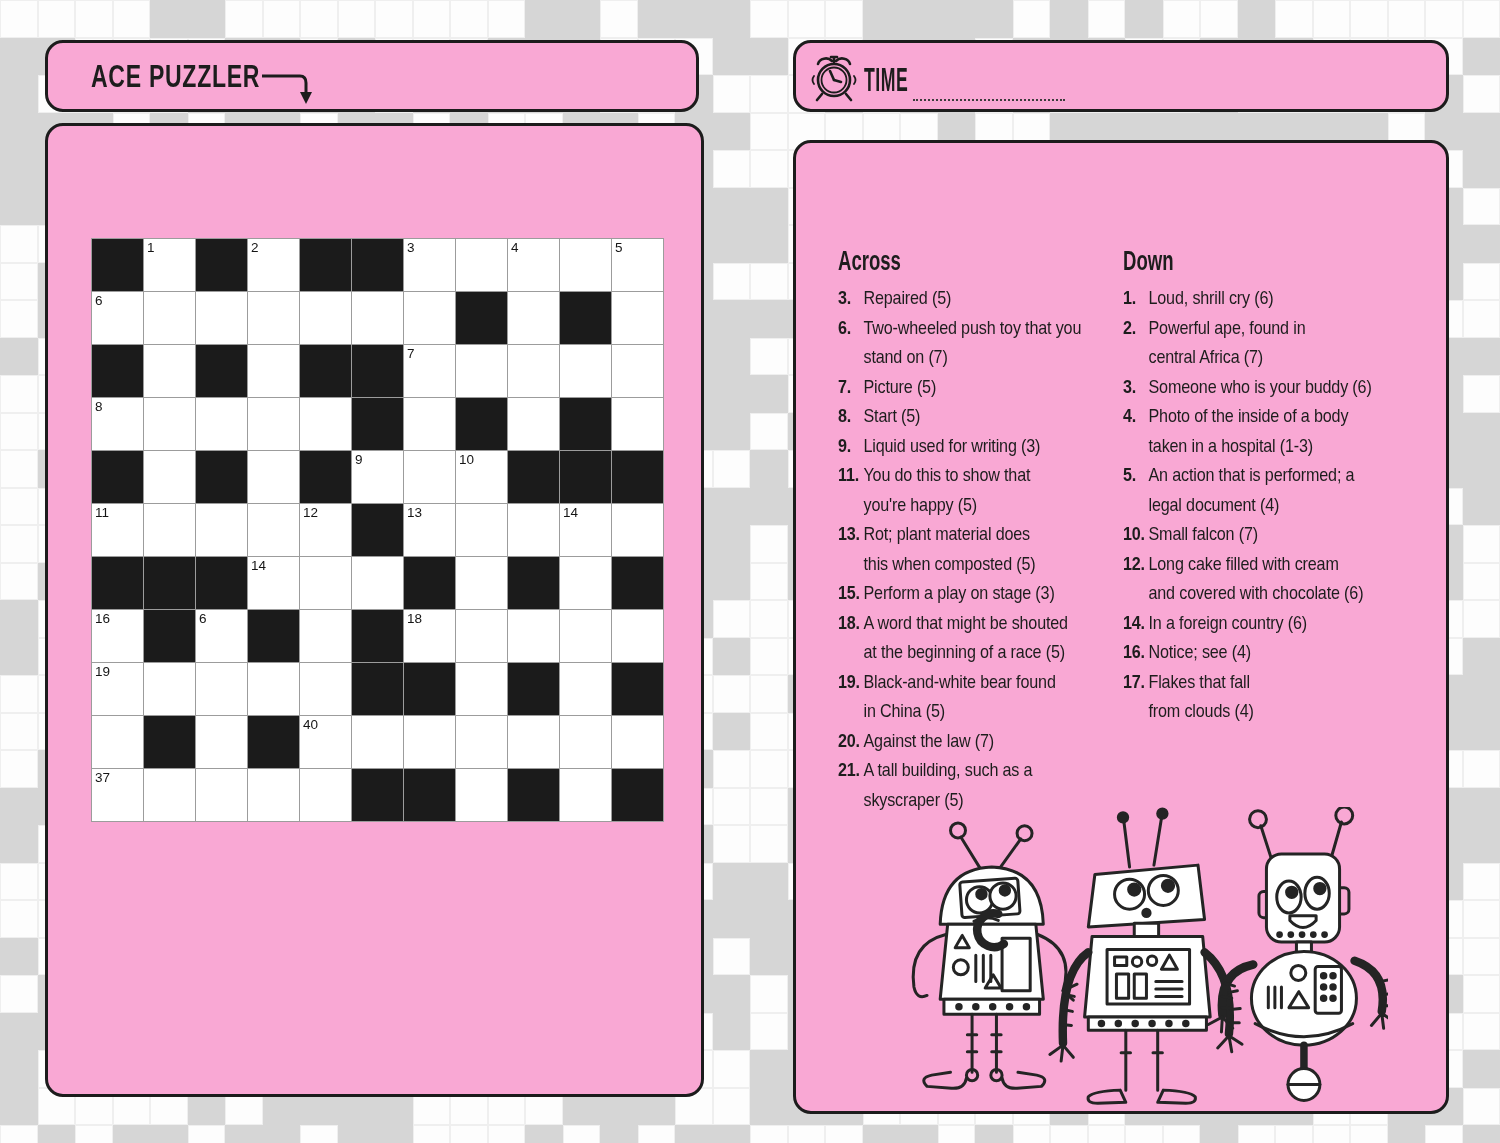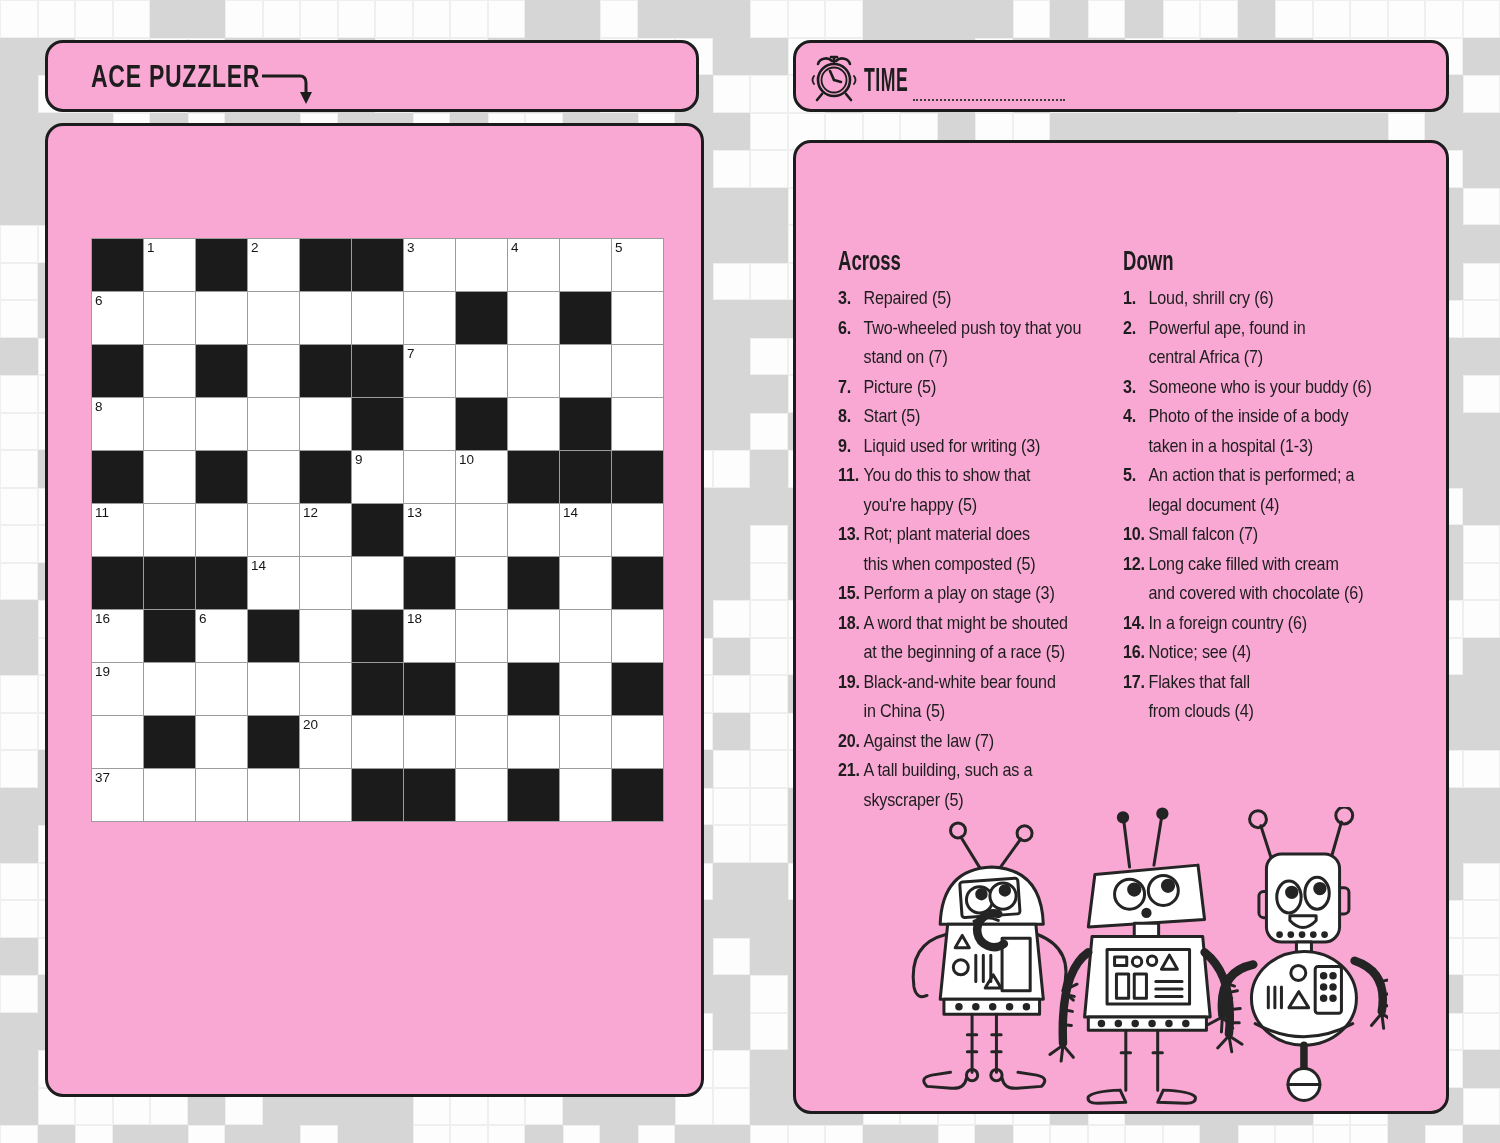--- a/index.html
+++ b/index.html
@@ -1442,21 +1442,21 @@
       <div class="cell b"></div>
       <div class="cell"></div>
       <div class="cell b"></div>
       <div class="cell"></div>
       <div class="cell b"></div>
       <div class="cell"></div>
       <div class="cell b"></div>
       <div class="cell"></div>
       <div class="cell b"></div>
       <div class="cell">
-        <span class="num">20</span>
+        <span class="num">40</span>
       </div>
       <div class="cell"></div>
       <div class="cell"></div>
       <div class="cell"></div>
       <div class="cell"></div>
       <div class="cell"></div>
       <div class="cell"></div>
       <div class="cell">
         <span class="num">37</span>
       </div>

